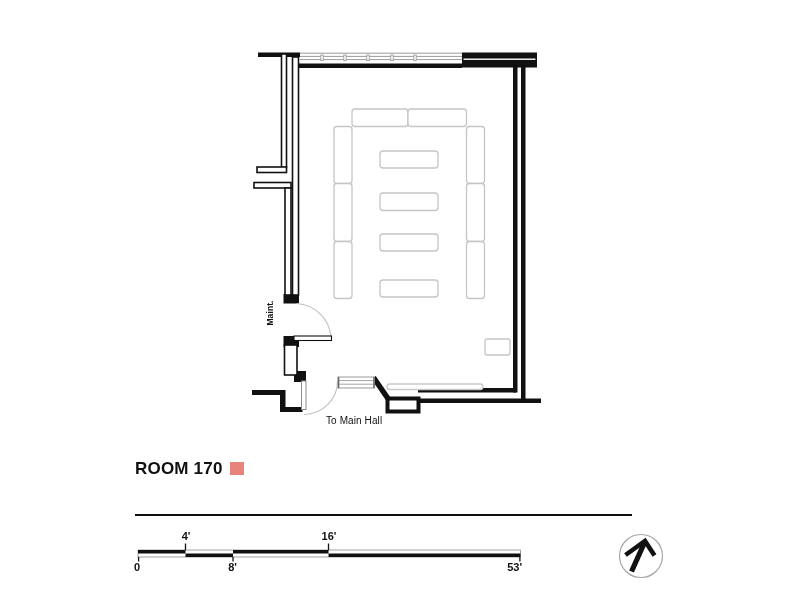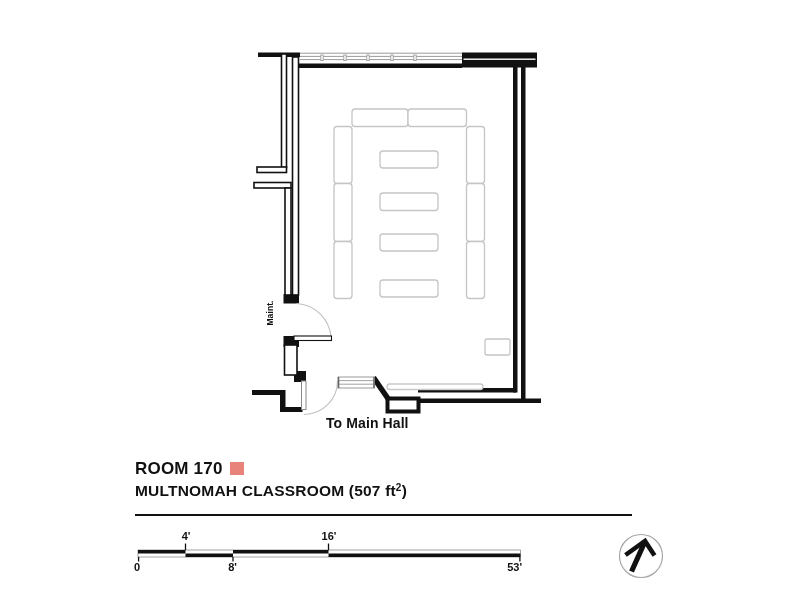--- a/index.html
+++ b/index.html
@@ -3,21 +3,21 @@
 <meta charset="utf-8">
 <style>
   html,body{margin:0;padding:0;background:#fff;}
   #canvas{position:relative;width:792px;height:612px;background:#fff;overflow:hidden;
           font-family:"Liberation Sans",sans-serif;color:#111;}
   #plan-svg{position:absolute;left:0;top:0;}
   .abs{position:absolute;}
   .vlabel{left:249px;top:308px;width:42px;text-align:center;
           font-size:8.5px;font-weight:600;letter-spacing:.1px;
           transform:rotate(-90deg);}
-  .hall-label{left:326px;top:414.5px;font-size:14px;font-weight:700;letter-spacing:.1px;}
+  .hall-label{left:326px;top:414.5px;font-size:10px;font-weight:400;letter-spacing:.1px;}
   .room-line{left:135px;top:459px;display:flex;align-items:center;gap:7px;
              font-size:17px;font-weight:700;letter-spacing:.2px;line-height:19px;}
   .swatch{width:14px;height:13px;background:#e8837b;display:inline-block;}
   .name-line{left:135px;top:481px;font-size:15.5px;font-weight:700;letter-spacing:.2px;line-height:19px;}
   .name-line .sup{font-size:10px;position:relative;top:-5px;font-weight:700;}
   .divider{left:135px;top:514px;width:497px;height:2px;background:#111;}
   .tick-label{font-size:11px;font-weight:600;line-height:13px;}
   .t-four{left:177px;top:529.5px;width:18px;text-align:center;}
   .t-sixteen{left:319px;top:529.5px;width:20px;text-align:center;}
   .t-zero{left:134px;top:560.5px;}
@@ -123,23 +123,20 @@
     </g>
   </svg>
 
   <div class="abs vlabel">Maint.</div>
   <div class="abs hall-label">To Main Hall</div>
 
   <div class="abs room-line">
     <span>ROOM 170</span>
     <span class="swatch"></span>
   </div>
-  <div class="abs name-line">
-    <span>MULTNOMAH CLASSROOM (507 ft</span><span class="sup">2</span><span>)</span>
-  </div>
   <div class="abs divider"></div>
 
   <div class="abs tick-label t-four">4'</div>
   <div class="abs tick-label t-sixteen">16'</div>
   <div class="abs tick-label t-zero">0</div>
   <div class="abs tick-label t-eight">8'</div>
   <div class="abs tick-label t-thirtytwo">53'</div>
 
 </div>
 

